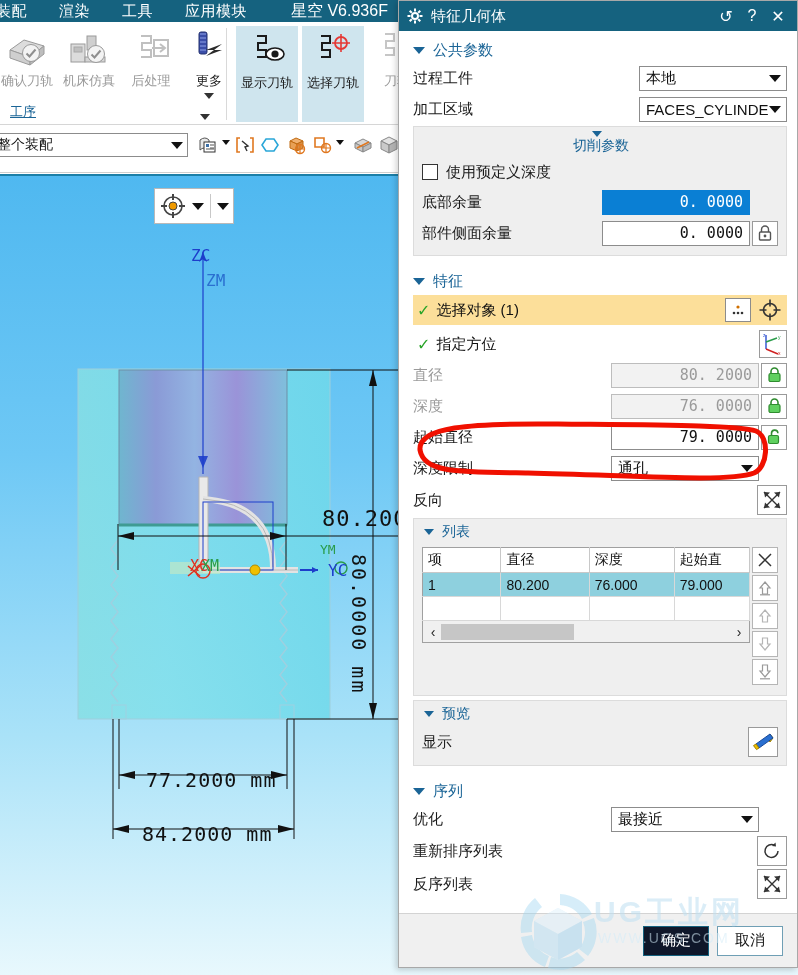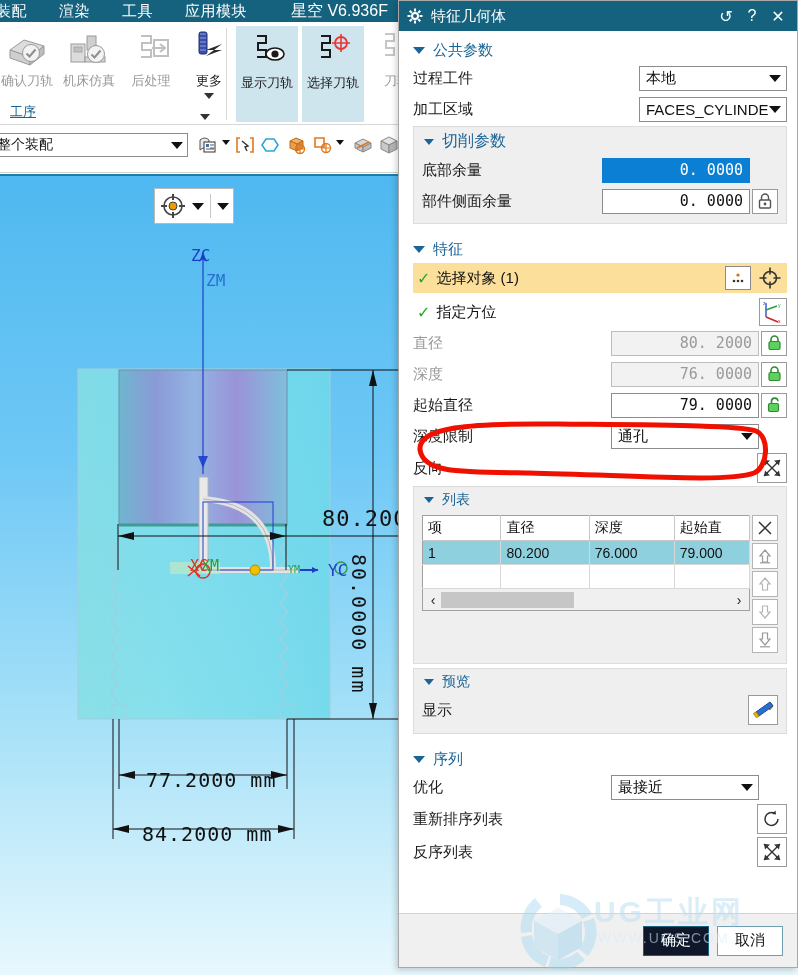--- a/index.html
+++ b/index.html
@@ -484,21 +484,21 @@
       </svg>
       <div class="tri-down" style="margin-left:6px;"></div>
       <div style="width:1px;height:24px;background:#c8c8c8;margin:0 6px;"></div>
       <div class="tri-down"></div>
     </div>
 
     <div style="position:absolute;left:191px;top:72px;font-size:16px;color:#1d3ecb;font-family:'DejaVu Sans Mono',monospace;">ZC</div>
     <div style="position:absolute;left:206px;top:97px;font-size:16px;color:#2a6fd0;font-family:'DejaVu Sans Mono',monospace;">ZM</div>
     <div style="position:absolute;left:201px;top:383px;font-size:15px;color:#2a9c4a;font-family:'DejaVu Sans Mono',monospace;">XM</div>
     <div style="position:absolute;left:190px;top:383px;font-size:15px;color:#e03020;font-family:'DejaVu Sans Mono',monospace;">XC</div>
-    <div style="position:absolute;left:288px;top:390px;font-size:10px;color:#2a9c4a;font-family:'DejaVu Sans Mono',monospace;">YM</div>
+    <div style="position:absolute;left:288px;top:368px;font-size:13px;color:#2a9c4a;font-family:'DejaVu Sans Mono',monospace;padding-left:32px;">YM</div>
     <div style="position:absolute;left:328px;top:387px;font-size:16px;color:#1d3ecb;font-family:'DejaVu Sans Mono',monospace;">YC</div>
 
     <div style="position:absolute;left:322px;top:332px;font-size:22px;color:#111;font-family:'DejaVu Sans Mono',monospace;letter-spacing:1px;">80.2000</div>
 
     <div style="position:absolute;left:347px;top:380px;font-size:20px;color:#111;font-family:'DejaVu Sans Mono',monospace;writing-mode:vertical-rl;letter-spacing:2px;"><span>80.0000</span>&nbsp;<span>mm</span></div>
 
     <div style="position:absolute;left:146px;top:594px;font-size:20px;color:#111;font-family:'DejaVu Sans Mono',monospace;letter-spacing:1px;"><span>77.2000</span>&nbsp;<span>mm</span></div>
 
     <div style="position:absolute;left:142px;top:648px;font-size:20px;color:#111;font-family:'DejaVu Sans Mono',monospace;letter-spacing:1px;"><span>84.2000</span>&nbsp;<span>mm</span></div>
   </div>
@@ -535,25 +535,29 @@
 
           <div class="row">
             <div class="lab">加工区域</div>
             <div class="combo">
               <div class="cv">FACES_CYLINDER</div>
               <div class="tri-down"></div>
             </div>
           </div>
 
           <div class="sec-panel">
-            <div class="sec-head" style="font-size:16px;padding-top:2px;">
+            <div class="sec-head" style="font-size:14px;padding-top:2px;flex-direction:column;">
               <div class="tri" style="border-left-width:5px;border-right-width:5px;border-top-width:6px;"></div>
               <span>切削参数</span>
             </div>
 
+            <div class="row" style="min-height:26px;">
+              <div class="chk"></div>
+              <div class="lab">使用预定义深度</div>
+            </div>
 
             <div class="row">
               <div class="lab">底部余量</div>
               <div class="fld sel">0. 0000</div>
               <div style="width:28px;"></div>
             </div>
 
             <div class="row" style="margin-bottom:0;justify-content:center;">
               <div class="lab">部件侧面余量</div>
               <div class="fld">0. 0000</div>

